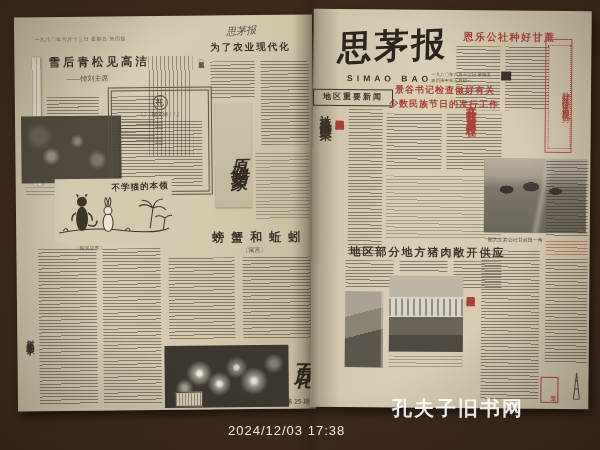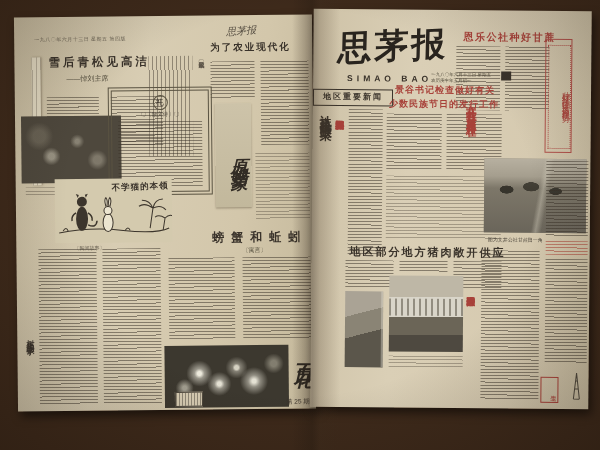--- a/index.html
+++ b/index.html
@@ -225,13 +225,15 @@
 
     <div class="abs rp-cornerbox vert">卫生</div>
     <svg class="abs rp-tower" viewBox="0 0 12 30">
       <path d="M6 2 L3 28 M6 2 L9 28 M3 28 L9 28 M4 18 L8 18 M5 10 L7 10" stroke="#50493d" stroke-width="1" fill="none"></path>
     </svg>
   </div>
 
   <div class="abs fold"></div>
   <div class="abs vignette"></div>
 
+  <div class="abs wm wm-time">2024/12/03 17:38</div>
+  <div class="abs wm wm-site">孔夫子旧书网</div>
 </div>
 
 </body></html>

